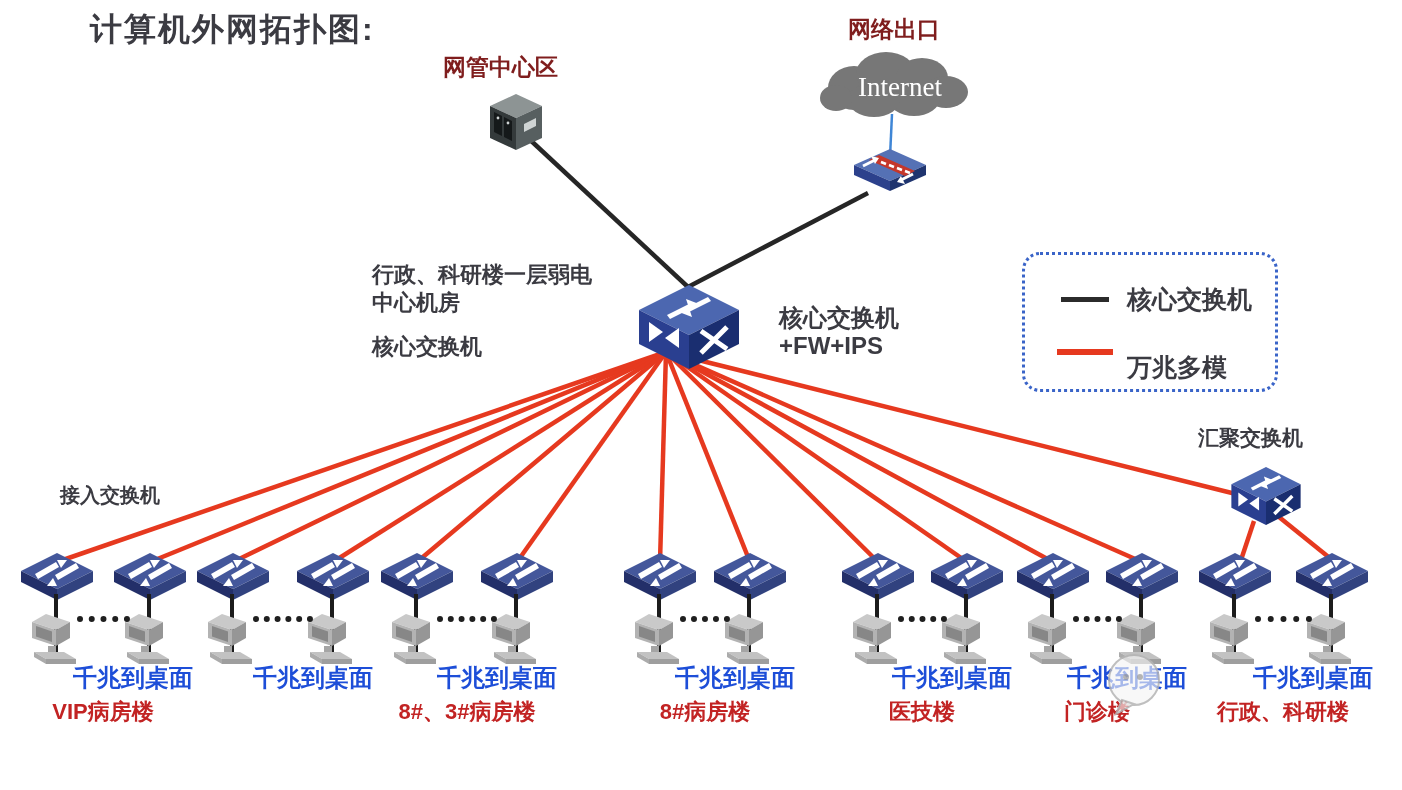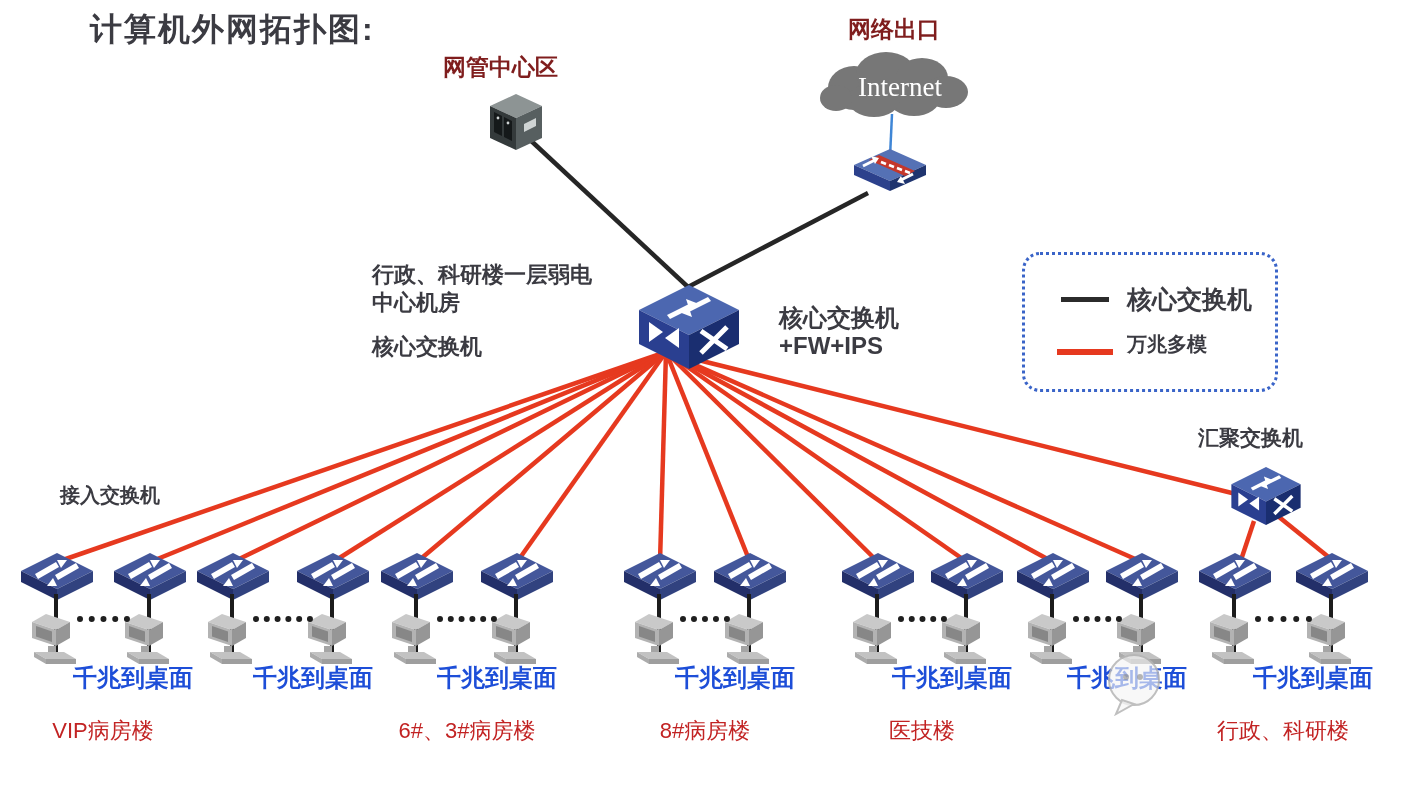--- a/index.html
+++ b/index.html
@@ -8,26 +8,26 @@
   .abs{position:absolute;}
   .lbl{position:absolute;font-weight:700;color:#3b3b42;white-space:nowrap;}
   .red{color:#7f1d1d;}
   #lines{position:absolute;left:0;top:0;z-index:1;}
   .unit{position:absolute;top:552px;width:76px;height:118px;z-index:2;}
   .unit .sw{position:absolute;left:0;top:0;}
   .unit .stem{position:absolute;left:35px;top:42px;width:4px;height:70px;background:#1c1c1c;}
   .unit .pc{position:absolute;left:5px;top:60px;}
   .dots{position:absolute;top:616px;height:0;border-top:6px dotted #1f1f1f;z-index:2;}
   .deskLbl{position:absolute;top:662px;width:180px;text-align:right;font-size:24px;font-weight:700;color:#1d4ed8;z-index:3;white-space:nowrap;}
-  .bldgLbl{position:absolute;top:716px;width:180px;text-align:center;font-size:22px;font-weight:400;color:#c22323;z-index:3;white-space:nowrap;}
+  .bldgLbl{position:absolute;top:697px;width:180px;text-align:center;font-size:22px;font-weight:700;color:#c22323;z-index:3;white-space:nowrap;}
   #legend{position:absolute;left:1022px;top:252px;width:250px;height:134px;border:3px dotted #3a64c8;border-radius:18px;z-index:3;}
   #legend .swatch1{position:absolute;left:36px;top:42px;width:48px;height:5px;background:#2b2b2b;}
   #legend .swatch2{position:absolute;left:32px;top:94px;width:56px;height:6px;background:#e6391f;}
   #legend .t1{position:absolute;left:102px;top:28px;font-size:25px;font-weight:700;color:#3b3b42;}
-  #legend .t2{position:absolute;left:102px;top:76px;font-size:20px;font-weight:700;color:#3b3b42;}
+  #legend .t2{position:absolute;left:102px;top:96px;font-size:25px;font-weight:700;color:#3b3b42;}
   #watermark{position:absolute;left:1106px;top:646px;width:296px;height:92px;z-index:6;opacity:.85;}
   #watermark .wtext{position:absolute;left:60px;top:30px;font-size:44px;font-weight:700;color:#9c9c9c;letter-spacing:2px;text-shadow:1px 1px 0 #fff,-1px -1px 0 #ffffffaa;white-space:nowrap;}
   svg{display:block;}
 </style>
 </head>
 <body>
 
 <div id="canvas">
 
   <svg width="0" height="0" style="position:absolute" aria-hidden="true">
@@ -297,26 +297,27 @@
   <div class="dots" style="left:437px;width:60px"></div>
   <div class="dots" style="left:680px;width:50px"></div>
   <div class="dots" style="left:898px;width:49px"></div>
   <div class="dots" style="left:1073px;width:49px"></div>
   <div class="dots" style="left:1255px;width:57px"></div>
 
   <div class="deskLbl" style="left:13px">千兆到桌面</div>
   <div class="bldgLbl" style="left:13px">VIP病房楼</div>
   <div class="deskLbl" style="left:193px">千兆到桌面</div>
   <div class="deskLbl" style="left:377px">千兆到桌面</div>
-  <div class="bldgLbl" style="left:377px">6#、3#病房楼</div>
+  <div class="bldgLbl" style="left:377px">8#、3#病房楼</div>
   <div class="deskLbl" style="left:615px">千兆到桌面</div>
   <div class="bldgLbl" style="left:615px">8#病房楼</div>
   <div class="deskLbl" style="left:832px">千兆到桌面</div>
   <div class="bldgLbl" style="left:832px">医技楼</div>
   <div class="deskLbl" style="left:1007px">千兆到桌面</div>
+  <div class="bldgLbl" style="left:1007px">门诊楼</div>
   <div class="deskLbl" style="left:1193px">千兆到桌面</div>
   <div class="bldgLbl" style="left:1193px">行政、科研楼</div>
 
   <div id="watermark">
     <svg width="56" height="64" viewBox="0 0 56 64" style="position:absolute;left:0;top:6px;">
       <circle cx="28" cy="28" r="25" fill="#f4f4f4" fill-opacity="0.75" stroke="#b5b5b5" stroke-width="2"></circle>
       <polygon points="16,48 10,62 28,52" fill="#f4f4f4" fill-opacity="0.75" stroke="#b5b5b5" stroke-width="2"></polygon>
       <circle cx="20" cy="25" r="3" fill="#a8a8a8"></circle>
       <circle cx="34" cy="25" r="3" fill="#a8a8a8"></circle>
     </svg>

